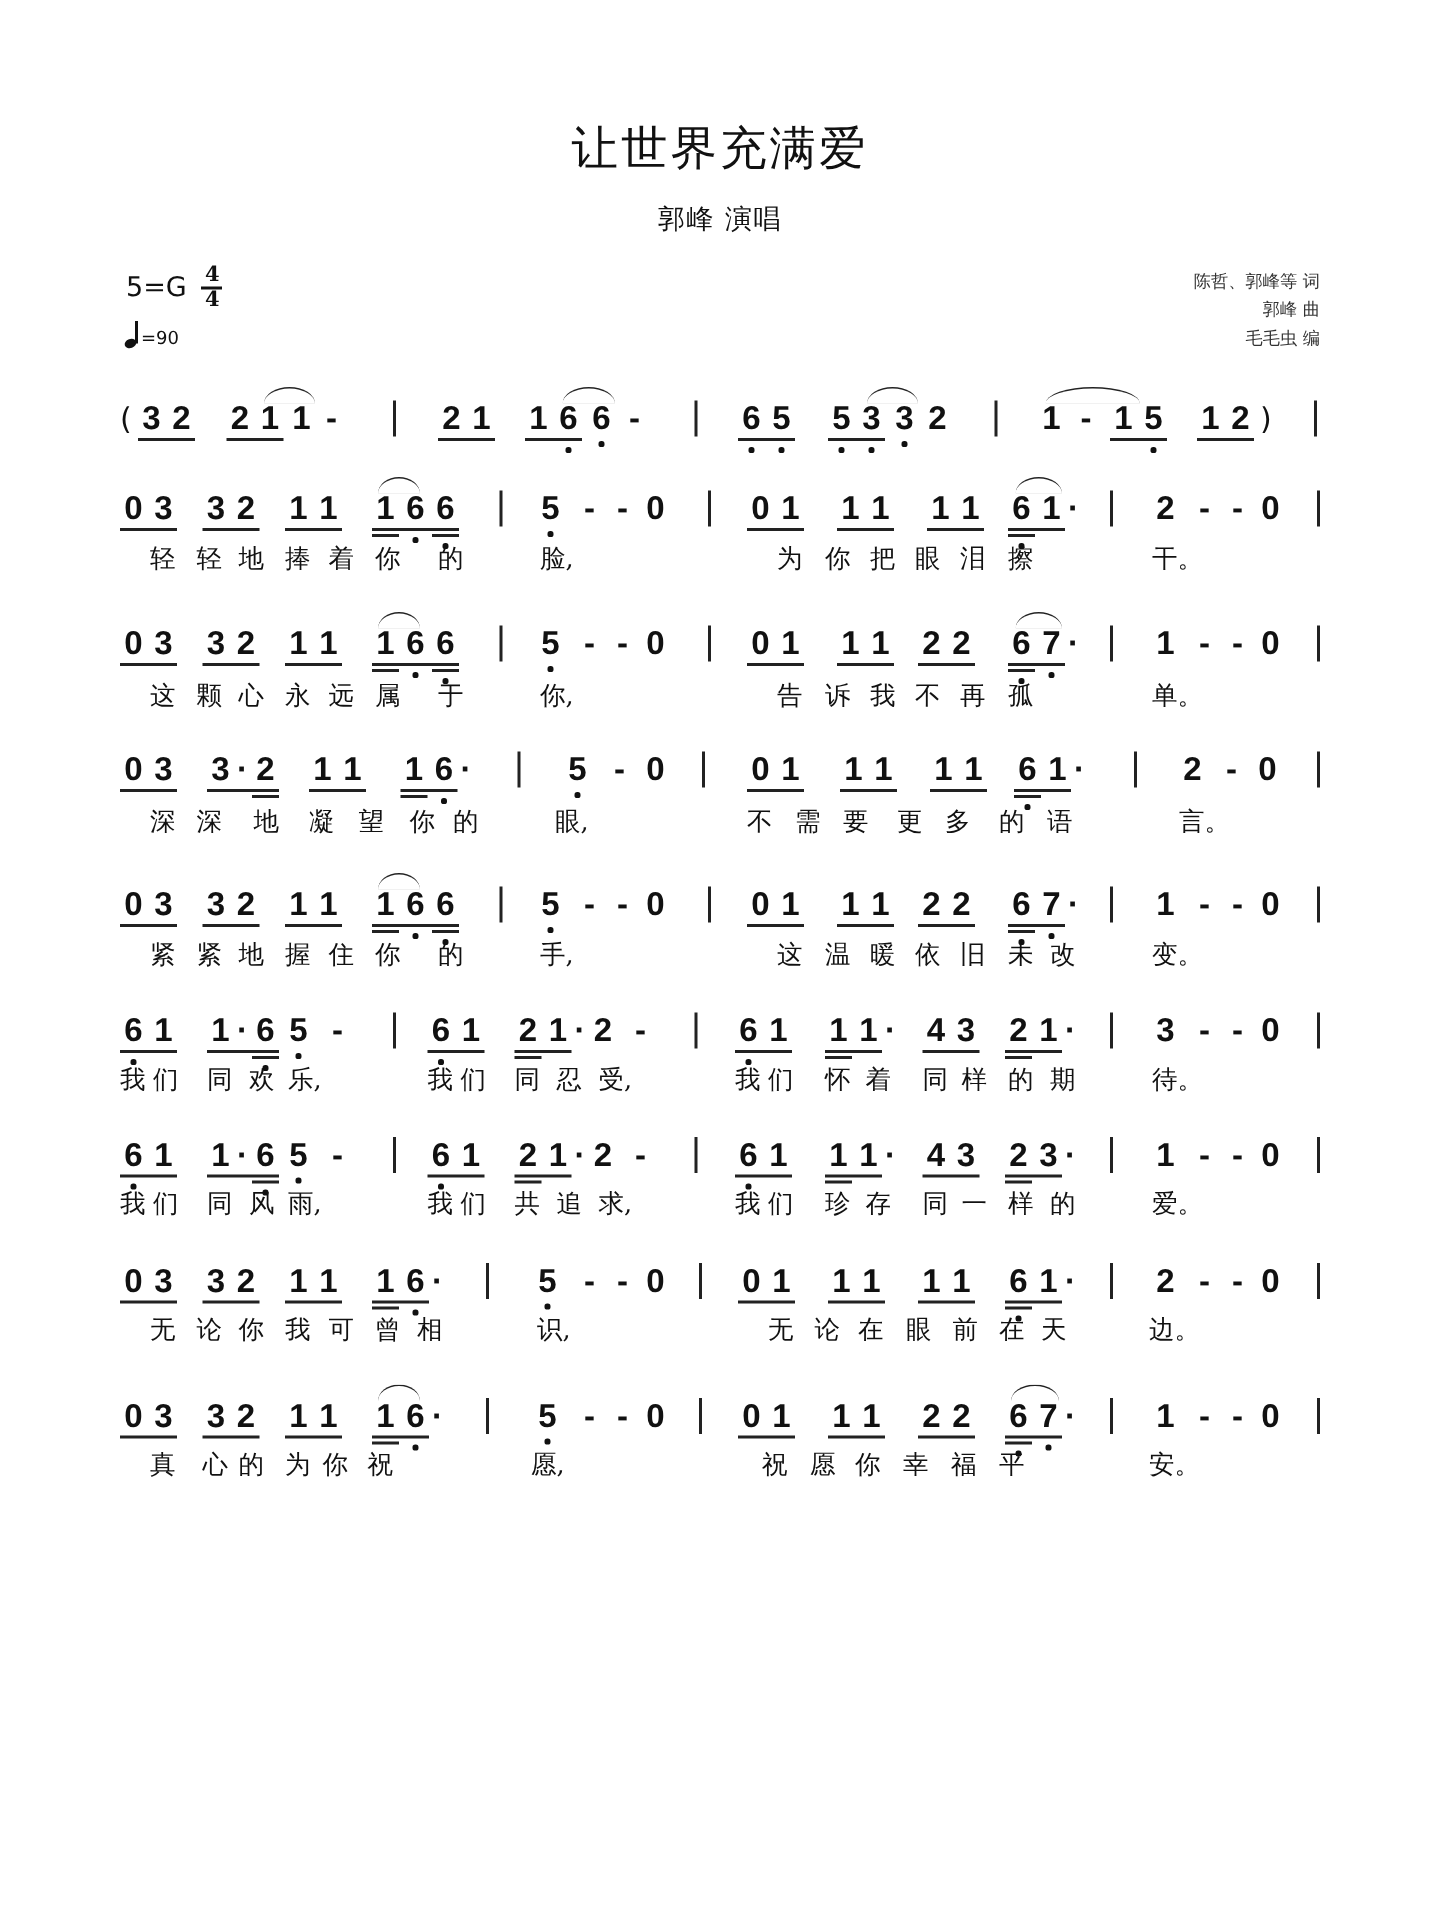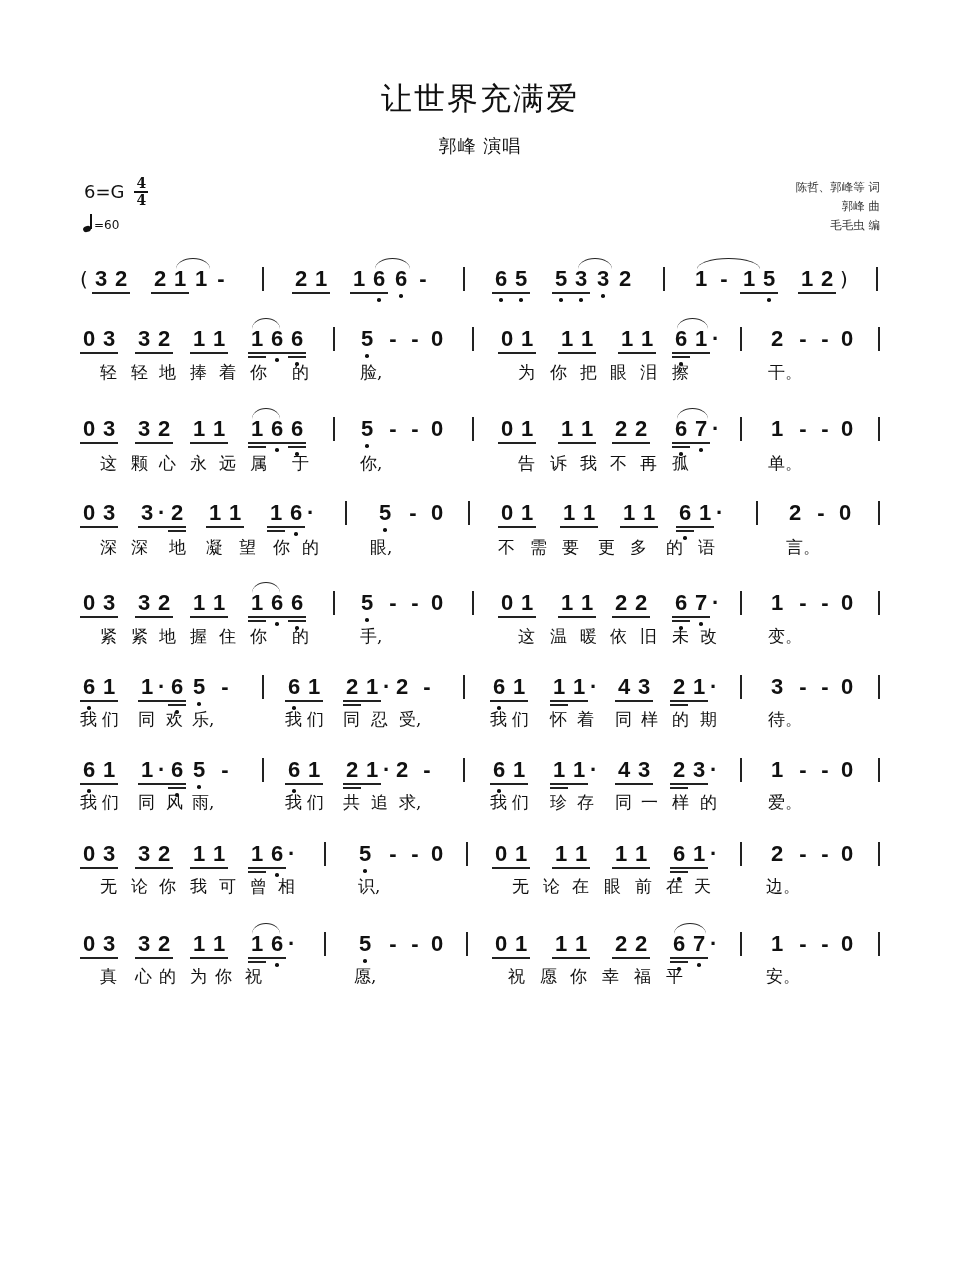--- a/index.html
+++ b/index.html
@@ -29,34 +29,34 @@
   .ldot { position: absolute; width: 3.5px; height: 3.5px; border-radius: 50%; background: #111; }
   .slur { position: absolute; height: 10px; border-top: 1.6px solid #222; border-radius: 50% 50% 0 0 / 100% 100% 0 0; }
 </style>
 </head>
 <body>
 
 <div class="title">让世界充满爱</div>
 <div class="subtitle">郭峰 演唱</div>
 
 <div class="key">
-  <span>6=G</span>
+  <span>5=G</span>
   <span class="timesig">
     <span>4</span>
     <span class="bar"></span>
     <span>4</span>
   </span>
 </div>
 
 <div class="tempo">
   <span class="qnote">
       <span class="stem"></span>
       <span class="head"></span>
     </span>
-  <span>=60</span>
+  <span>=90</span>
 </div>
 
 <div class="credits">
   <div>陈哲、郭峰等 词</div>
   <div>郭峰 曲</div>
   <div>毛毛虫 编</div>
 </div>
 
 <div id="score">
     <div class="line" style="top: 266px;">

